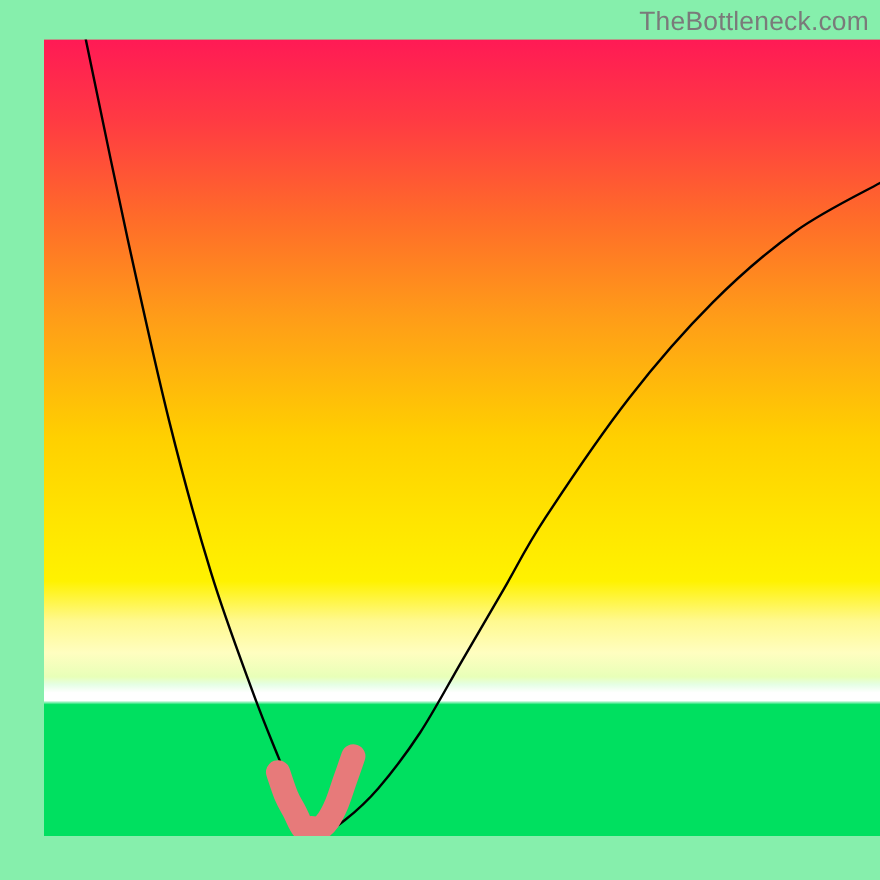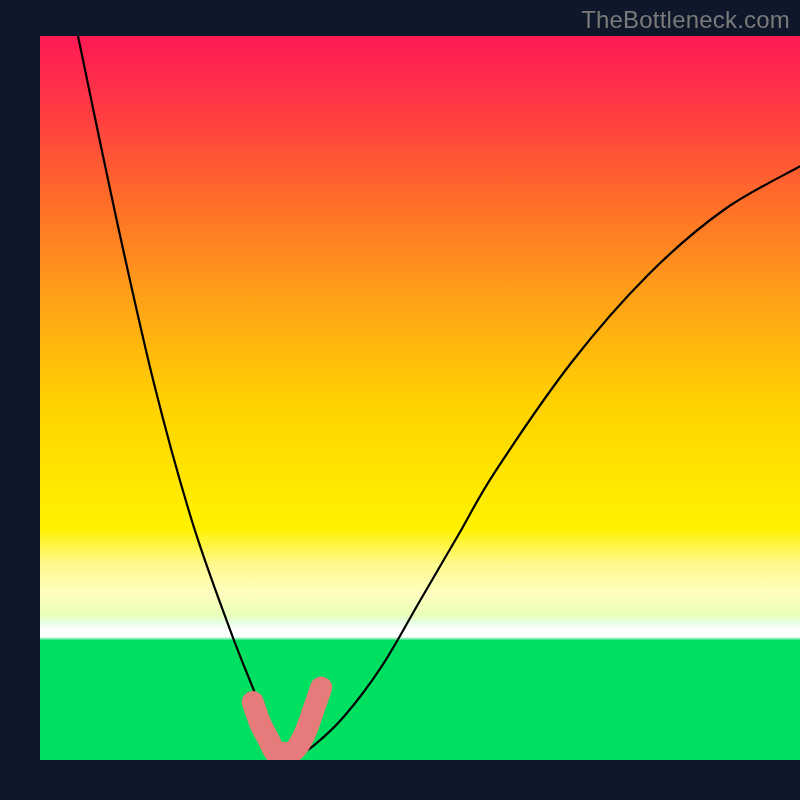--- a/index.html
+++ b/index.html
@@ -7,21 +7,21 @@
     padding: 0;
     width: 800px;
     height: 800px;
     background: #000;
     overflow: hidden;
     font-family: Arial, Helvetica, sans-serif;
   }
   .frame {
     position: absolute;
     inset: 0;
-    background: #0f172a;
+    background: #86efac;
   }
   .watermark {
     position: absolute;
     top: 6px;
     right: 10px;
     color: #7a7a7a;
     font-size: 24px;
     font-weight: 500;
     letter-spacing: 0.2px;
     z-index: 5;

